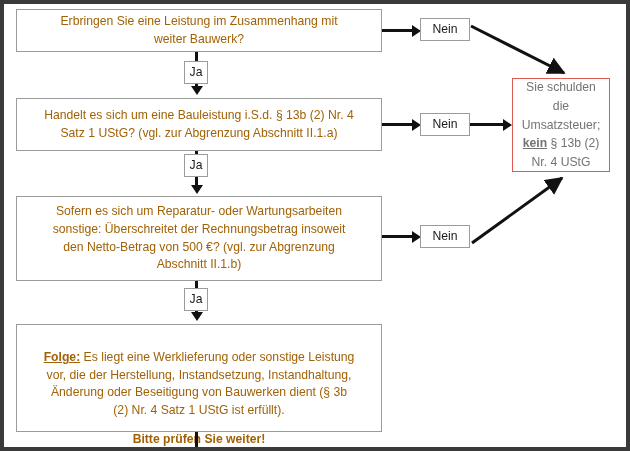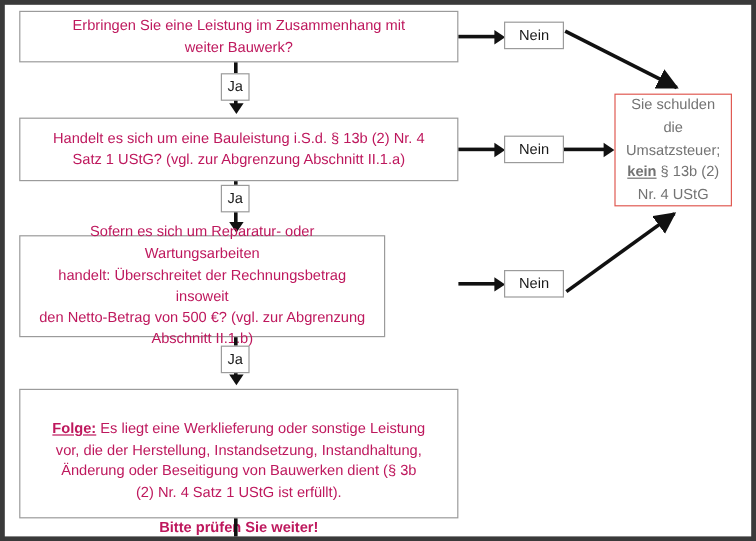--- a/index.html
+++ b/index.html
@@ -28,21 +28,21 @@
 
   .qbox {
     position: absolute;
     box-sizing: border-box;
     border: 1px solid #9b9b9b;
     background: #ffffff;
     display: flex;
     align-items: center;
     justify-content: center;
     text-align: center;
-    color: #be185d;
+    color: #a16207;
     font-size: 12.2px;
     line-height: 1.45;
     padding: 4px 9px;
   }
   .qbox .inner { width: 100%; }
 
   .smallbox {
     position: absolute;
     box-sizing: border-box;
     border: 1px solid #9b9b9b;
@@ -144,24 +144,24 @@
   <div class="hline" style="left:470px; top:123px; width:36px;"></div>
   <div class="arrow-right" style="left:503px; top:118.5px;"></div>
 
   <div class="vline" style="left:195px; top:151px; height:4px;"></div>
   <div class="smallbox" style="left:184px; top:154px; width:24px; height:23px;">
     <span>Ja</span>
   </div>
   <div class="vline" style="left:195px; top:177px; height:8px;"></div>
   <div class="arrow-down" style="left:190.5px; top:185px;"></div>
 
-  <div class="qbox" style="left:16px; top:196px; width:305px; height:85px;">
+  <div class="qbox" style="left:16px; top:196px; width:366px; height:85px;">
     <div class="inner">
       <span>Sofern es sich um Reparatur- oder Wartungsarbeiten</span><br>
-      <span>handelt: Überschreitet der Rechnungsbetrag insoweit</span><br>
+      <span>sonstige: Überschreitet der Rechnungsbetrag insoweit</span><br>
       <span>den Netto-Betrag von 500 €? (vgl. zur Abgrenzung</span><br>
       <span>Abschnitt II.1.b)</span>
     </div>
   </div>
 
   <div class="hline" style="left:382px; top:235px; width:32px;"></div>
   <div class="arrow-right" style="left:412px; top:230.5px;"></div>
 
   <div class="smallbox" style="left:420px; top:225px; width:50px; height:23px;">
     <span>Nein</span>

